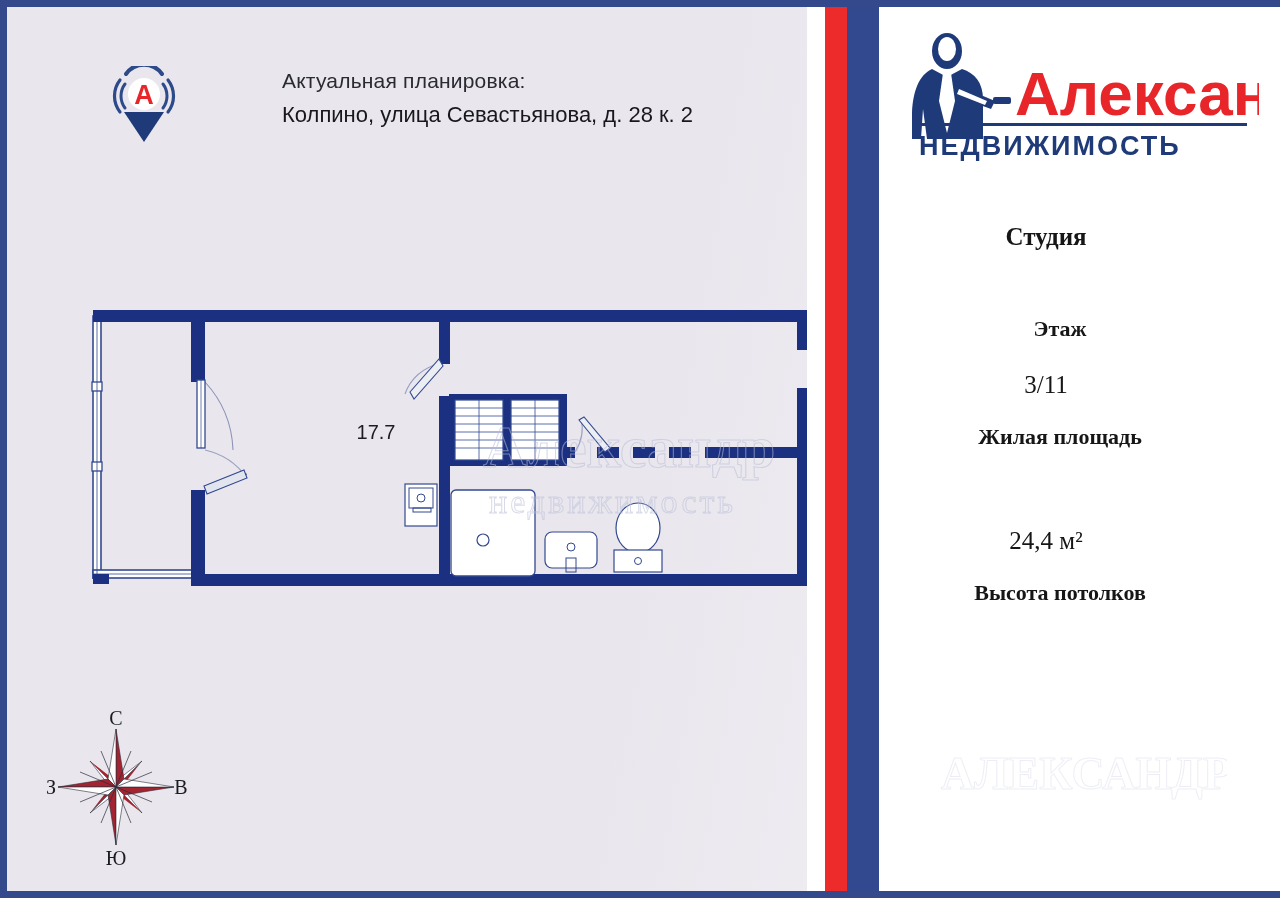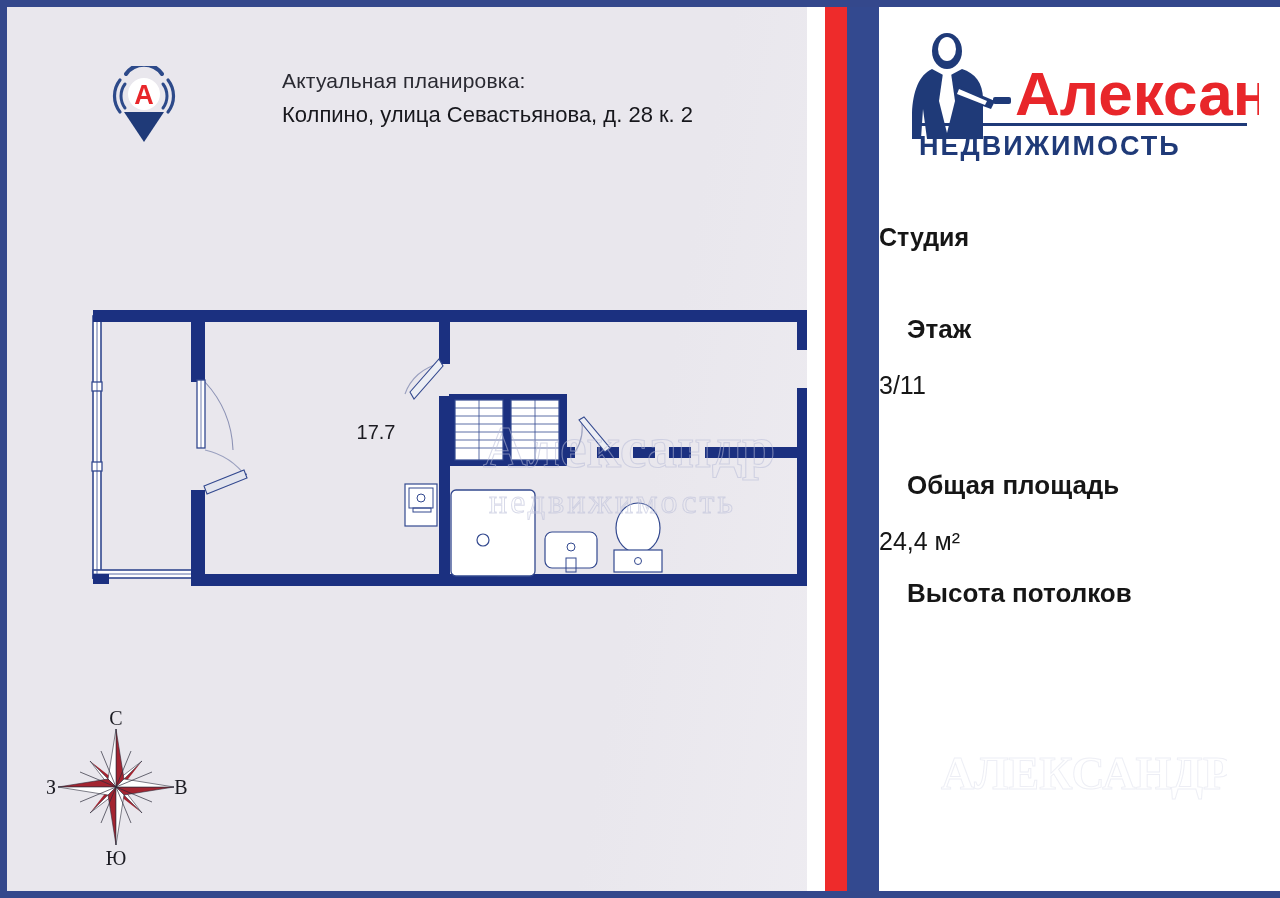--- a/index.html
+++ b/index.html
@@ -42,24 +42,24 @@
   #divider{position:absolute;left:800px;top:0;width:160px;height:884px;}
 
   
   #right-pane{
     position:absolute;left:872px;top:0;width:401px;height:884px;
     background:#ffffff;
   }
   #logo{position:absolute;left:20px;top:22px;width:360px;height:140px;}
   #specs{
     position:absolute;left:0px;top:215px;width:334px;
-    text-align:left;color:#161616;
+    text-align:center;color:#161616;font-family:Liberation Serif, serif;
   }
   .spec-title{font-size:25px;font-weight:bold;line-height:30px;}
-  .spec-label{font-size:26px;font-weight:bold;line-height:30px;margin-left:28px;}
+  .spec-label{font-size:22px;font-weight:bold;line-height:30px;margin-left:28px;}
   .spec-value{font-size:25px;font-weight:normal;line-height:30px;}
   .gap-lg{height:62px;}
   .gap-md{height:26px;}
   .gap-sm{height:22px;}
   #right-watermark{
     position:absolute;left:930px;top:730px;width:290px;height:70px;
     pointer-events:none;opacity:.30;
   }
 </style>
 </head>
@@ -293,23 +293,23 @@
       <text x="20" y="126" font-family="Liberation Sans, sans-serif" font-size="27" font-weight="bold" letter-spacing="2" fill="#1f3a78" id="logoSub">НЕДВИЖИМОСТЬ</text>
     </svg>
 
     <div id="specs">
       <div class="spec-title">Студия</div>
       <div class="gap-lg"></div>
       <div class="spec-label">Этаж</div>
       <div class="gap-md"></div>
       <div class="spec-value">3/11</div>
       <div class="gap-sm"></div>
+      <div class="spec-label">Жилая площадь</div>
       <div class="gap-md"></div>
       <div class="gap-sm"></div>
-      <div class="spec-label">Общая площадь</div>
       <div class="gap-md"></div>
       <div class="spec-value">24,4 м²</div>
       <div class="gap-sm"></div>
       <div class="spec-label">Высота потолков</div>
       <div class="gap-md"></div>
     </div>
   </div>
 
   <svg id="right-watermark" viewBox="0 0 290 70">
     <text x="4" y="52" font-family="Liberation Serif, serif" font-size="46" font-weight="bold" fill="none" stroke="#c6cadf" stroke-width="1" id="wmRight">АЛЕКСАНДР</text>

